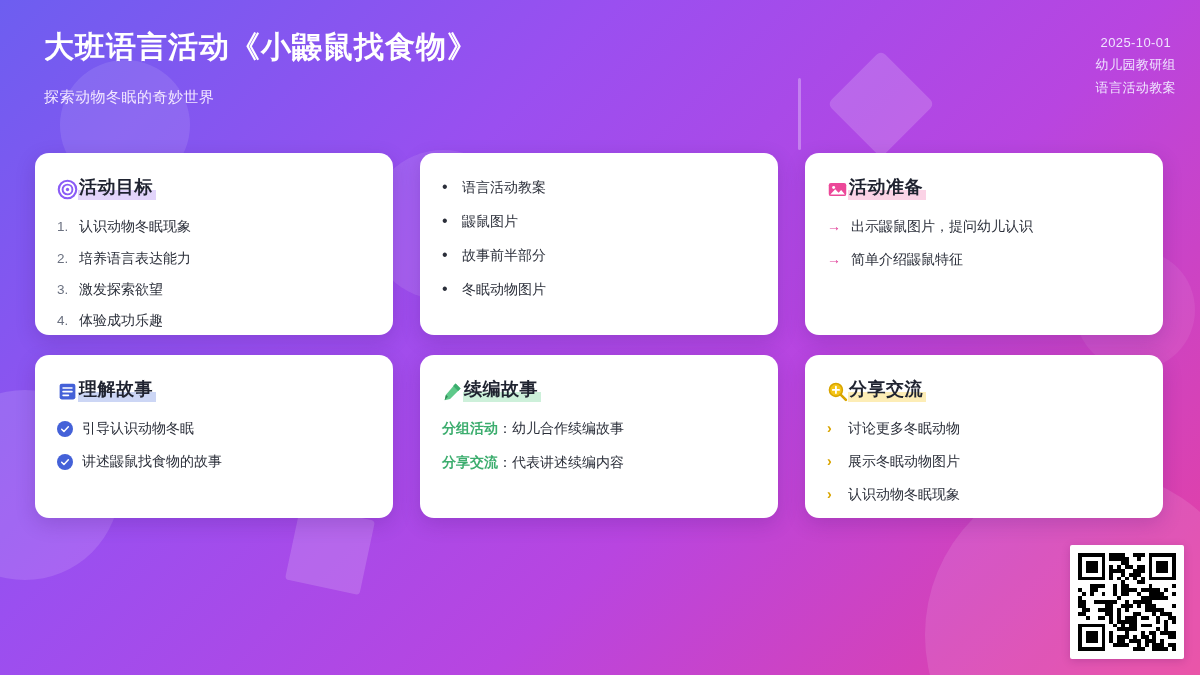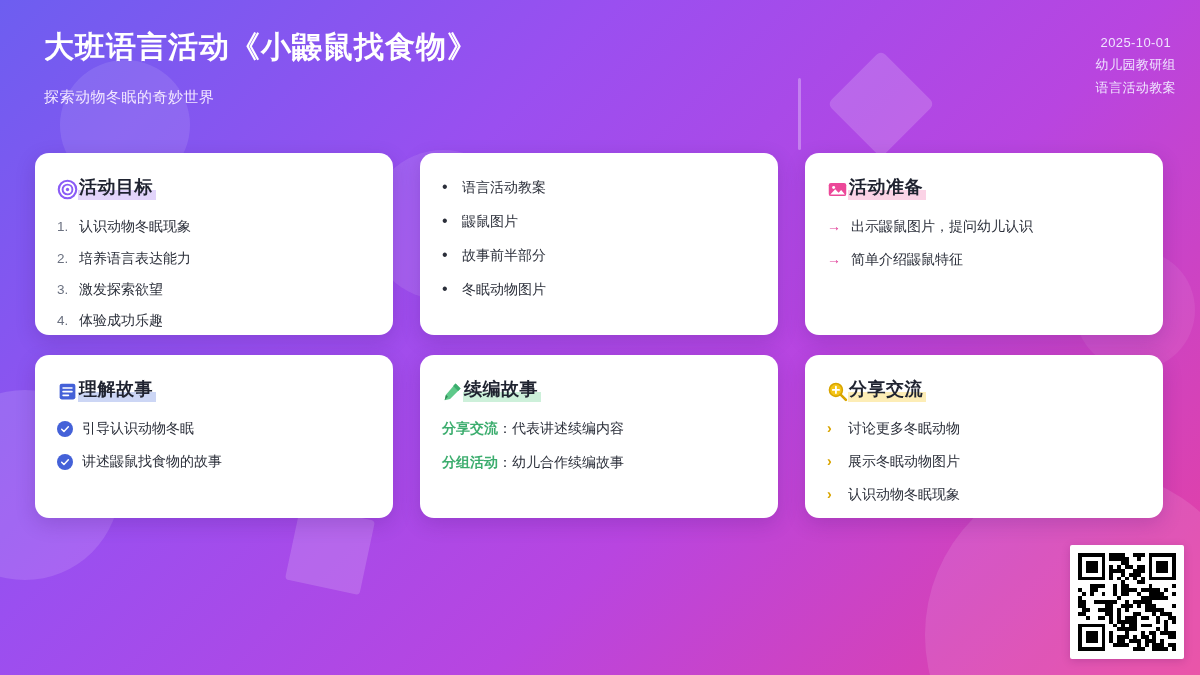--- a/index.html
+++ b/index.html
@@ -336,24 +336,24 @@
           <svg viewBox="0 0 24 24">
             <path d="M15.5 2.8 L21.2 8.5 L9.2 20.5 L3 22 L4.5 15.8 Z" fill="#5ec98a"></path>
             <path d="M15.5 2.8 L21.2 8.5 L18.4 11.3 L12.7 5.6 Z" fill="#3cad6e"></path>
             <path d="M3 22 L4.5 15.8 L6.8 18.1 Z" fill="#2f8a55"></path>
           </svg>
         </span>
         <span class="card-title hl-green">续编故事</span>
       </div>
       <div class="card-body">
         <div class="li-label">
+          <span class="lbl">分组活动</span><span class="sep">：</span><span>幼儿合作续编故事</span>
+        </div>
+        <div class="li-label">
           <span class="lbl">分享交流</span><span class="sep">：</span><span>代表讲述续编内容</span>
-        </div>
-        <div class="li-label">
-          <span class="lbl">分组活动</span><span class="sep">：</span><span>幼儿合作续编故事</span>
         </div>
       </div>
     </div>
 
     <div class="card">
       <div class="card-head">
         <span class="card-icon">
           <svg viewBox="0 0 24 24">
             <circle cx="10.2" cy="10.2" r="7.4" fill="#f5c518" stroke="#d9a500" stroke-width="1.8"></circle>
             <path d="M10.2 6.6 V13.8 M6.6 10.2 H13.8" stroke="#ffffff" stroke-width="2.1" stroke-linecap="round"></path>

